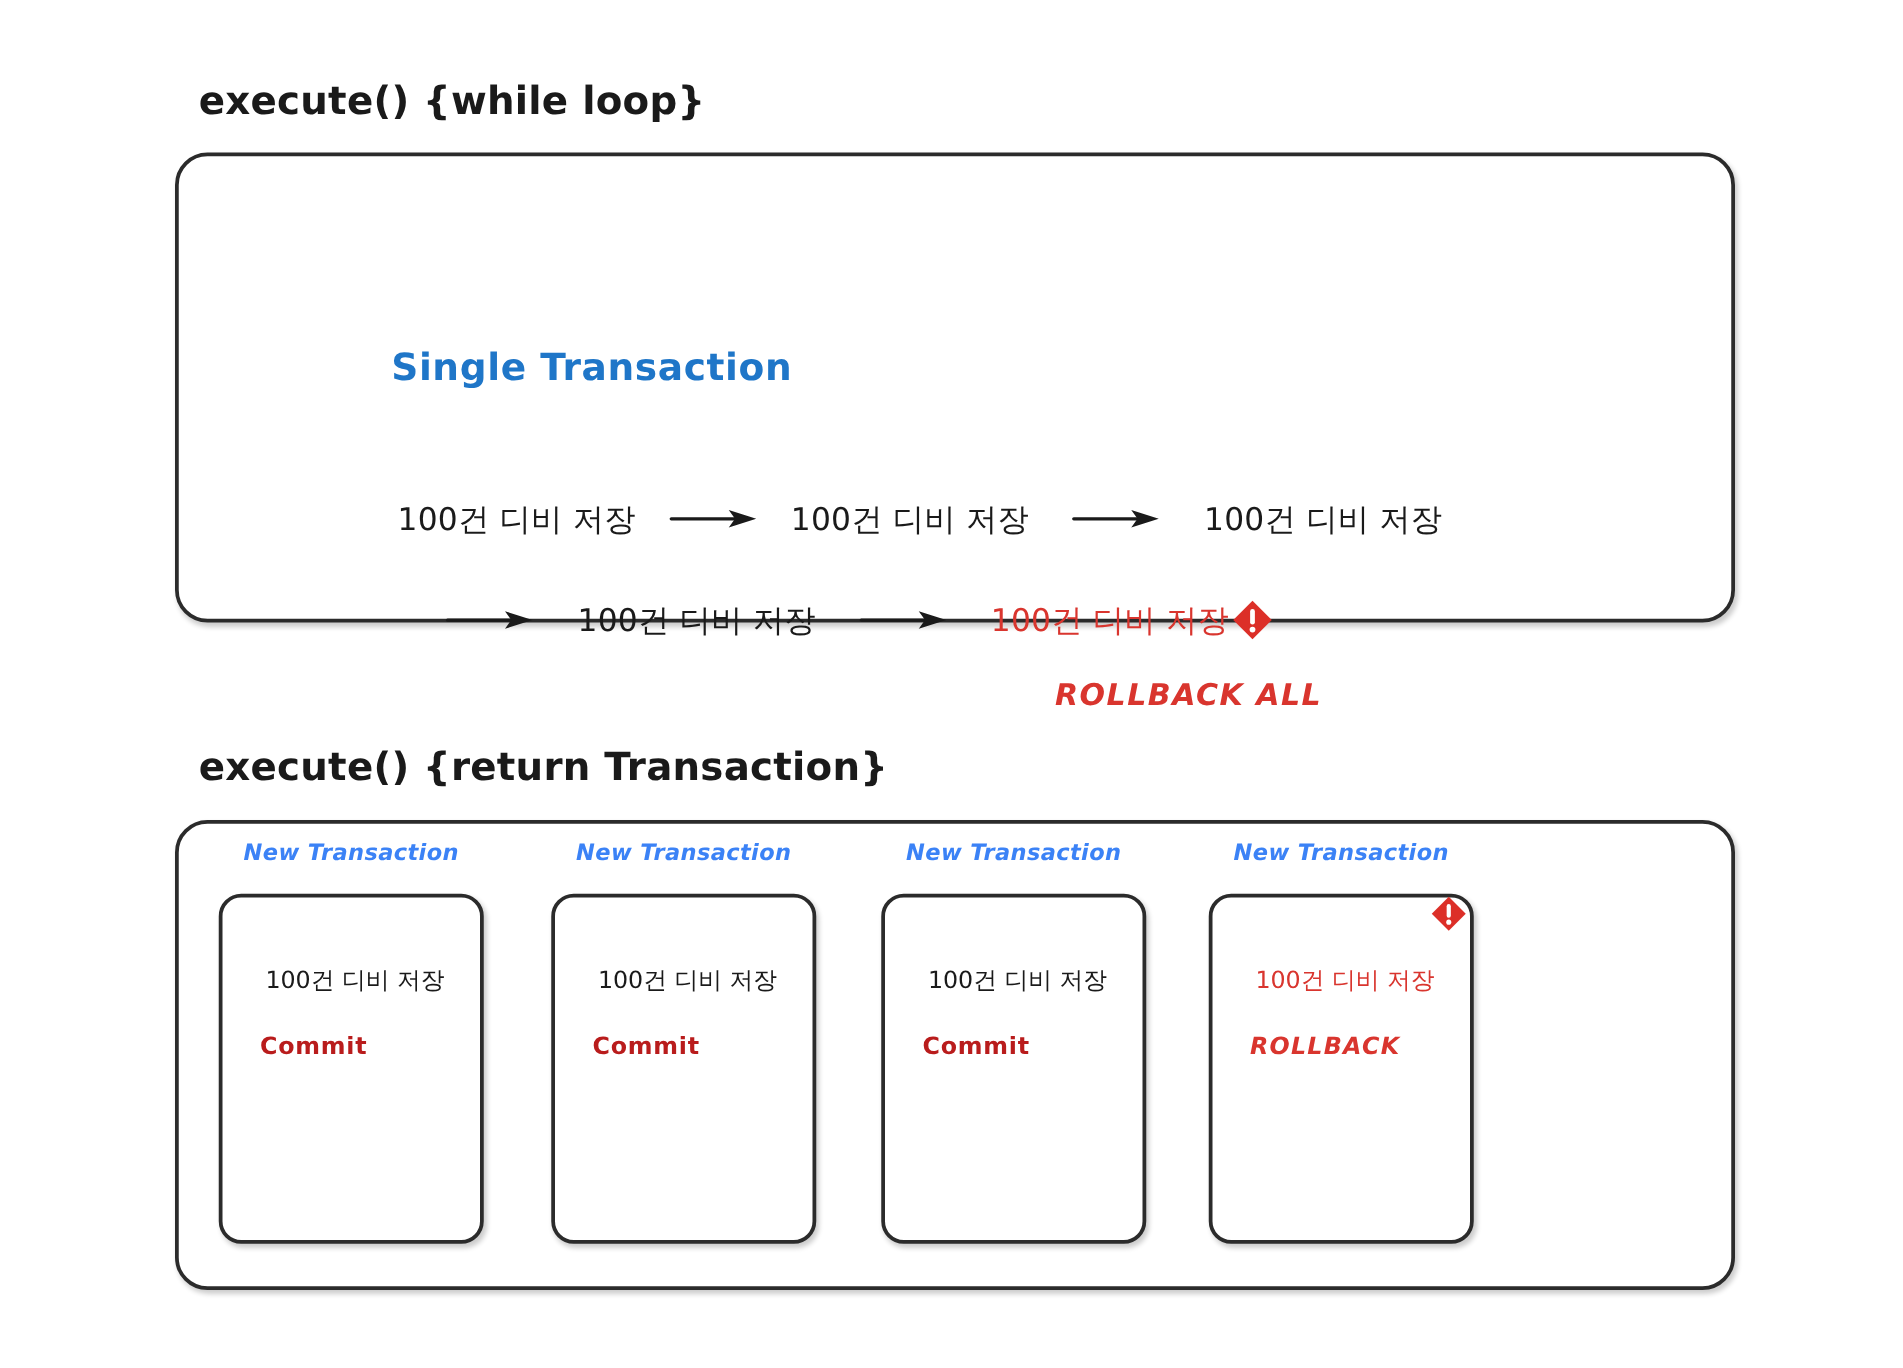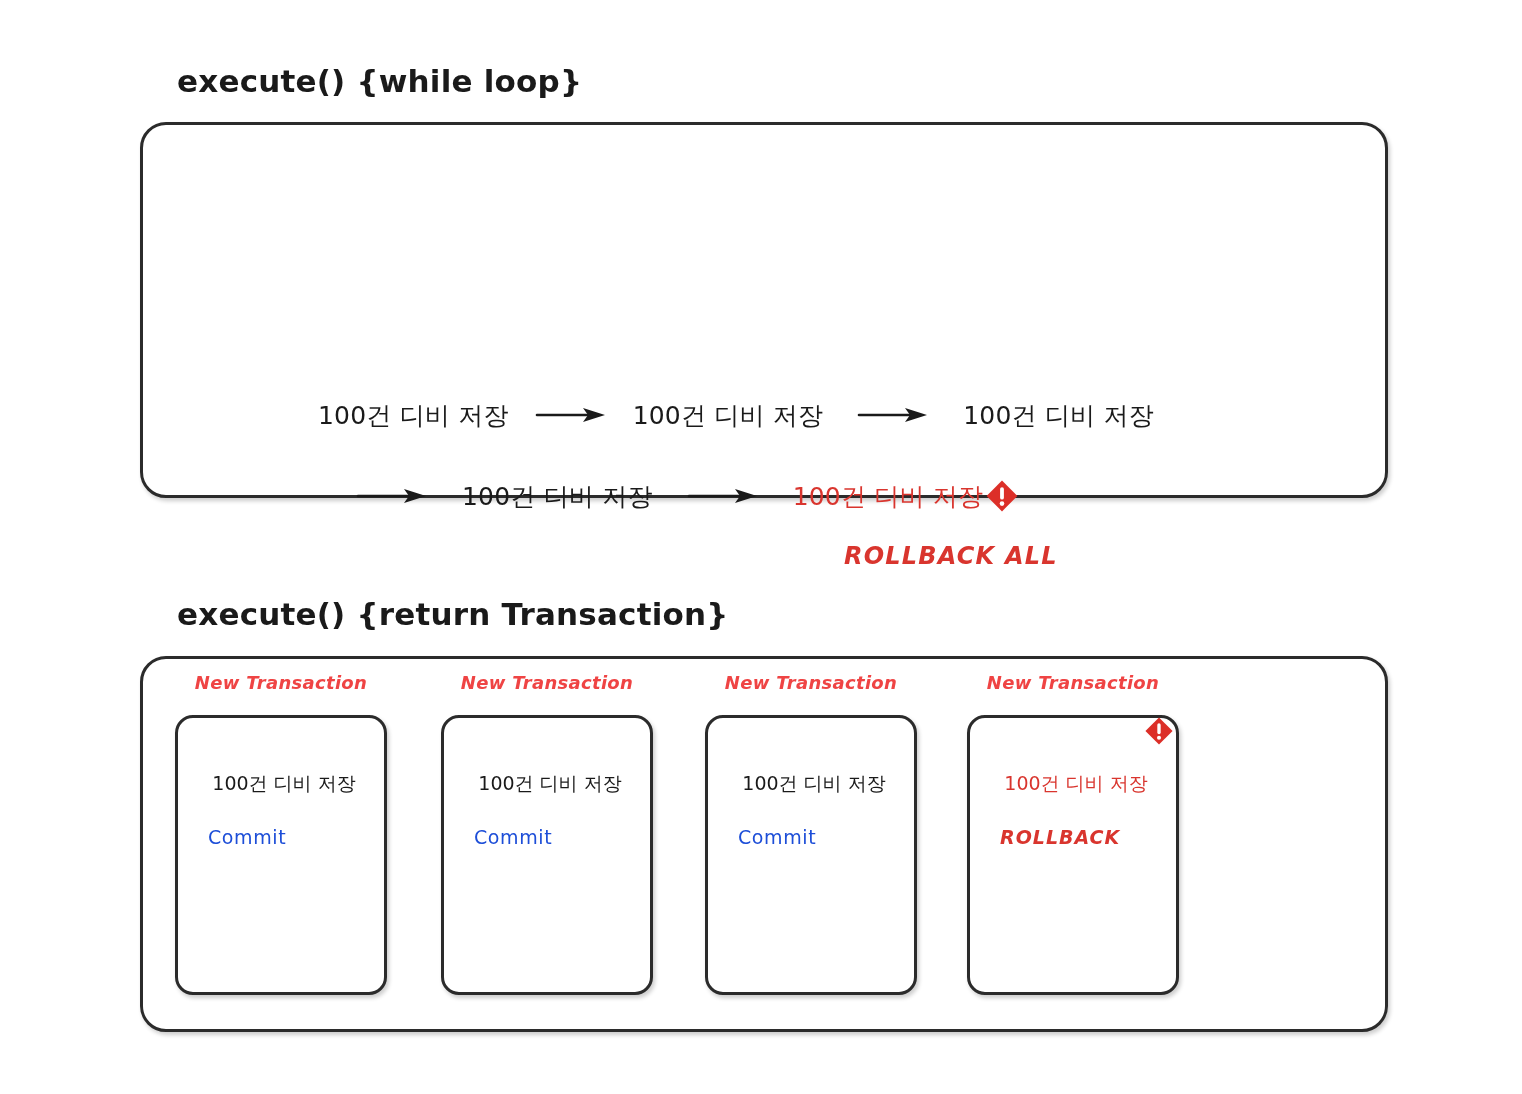--- a/index.html
+++ b/index.html
@@ -24,21 +24,20 @@
 
   
   .section-title {
     position: absolute;
     font-family: "DejaVu Sans", sans-serif;
     font-size: 31px;
     font-weight: 700;
     color: #1a1a1a;
     letter-spacing: 0.2px;
     white-space: nowrap;
-    margin-left: 18px;
   }
   #title-while  { left: 159px; top: 63px; }
   #title-repeat { left: 159px; top: 596px; }
 
   
   .panel {
     position: absolute;
     border: 3px solid #2b2b2b;
     border-radius: 26px;
     background: #ffffff;
@@ -121,21 +120,21 @@
   }
   .tx-label {
     position: absolute;
     top: 0;
     left: 0;
     width: 212px;
     text-align: center;
     font-size: 18px;
     font-weight: 700;
     font-style: italic;
-    color: #ef4444;
+    color: #3b82f6;
     letter-spacing: 0.3px;
     white-space: nowrap;
   }
   .tx-card {
     position: absolute;
     top: 43px;
     left: 0;
     width: 212px;
     height: 280px;
     border: 3px solid #2b2b2b;
@@ -152,23 +151,24 @@
     text-align: center;
     font-size: 19px;
     color: #1a1a1a;
     white-space: nowrap;
   }
   .tx-line2 {
     position: absolute;
     top: 108px;
     left: 30px;
     font-size: 19px;
-    color: #1d4ed8;
+    color: #b91c1c;
     letter-spacing: 0.6px;
     white-space: nowrap;
+    font-weight: bold;
   }
   .tx-card.danger .tx-line1,
   .tx-card.danger .tx-line2 { color: #d9352e; font-weight: 700; }
   .tx-card.danger .tx-line2 { font-style: italic; letter-spacing: 1px; text-align: center; }
   .tx-card.danger .tx-line1 { font-weight: 400; }
 
   .card-warn {
     position: absolute;
     top: 44px;
     left: 177px;
@@ -185,20 +185,21 @@
 </style>
 </head>
 <body>
 
 <div class="canvas">
 
   <div class="section-title" id="title-while">execute() {while loop}</div>
 
   <div class="panel" id="panel-single">
 
+    <div id="single-tx-label">Single Transaction</div>
 
     <div class="flow-row" id="flow-row-1">
       <span class="flow-step">100건 디비 저장</span>
       <span class="gap-sm"></span>
       <span class="arrow">
         <svg width="72" height="20" viewBox="0 0 72 20">
           <path d="M2 10 H54" stroke="#1a1a1a" stroke-width="2.6" fill="none" stroke-linecap="round"></path>
           <path d="M48 3 L70 10 L48 17 L53 10 Z" fill="#1a1a1a"></path>
         </svg>
       </span>

